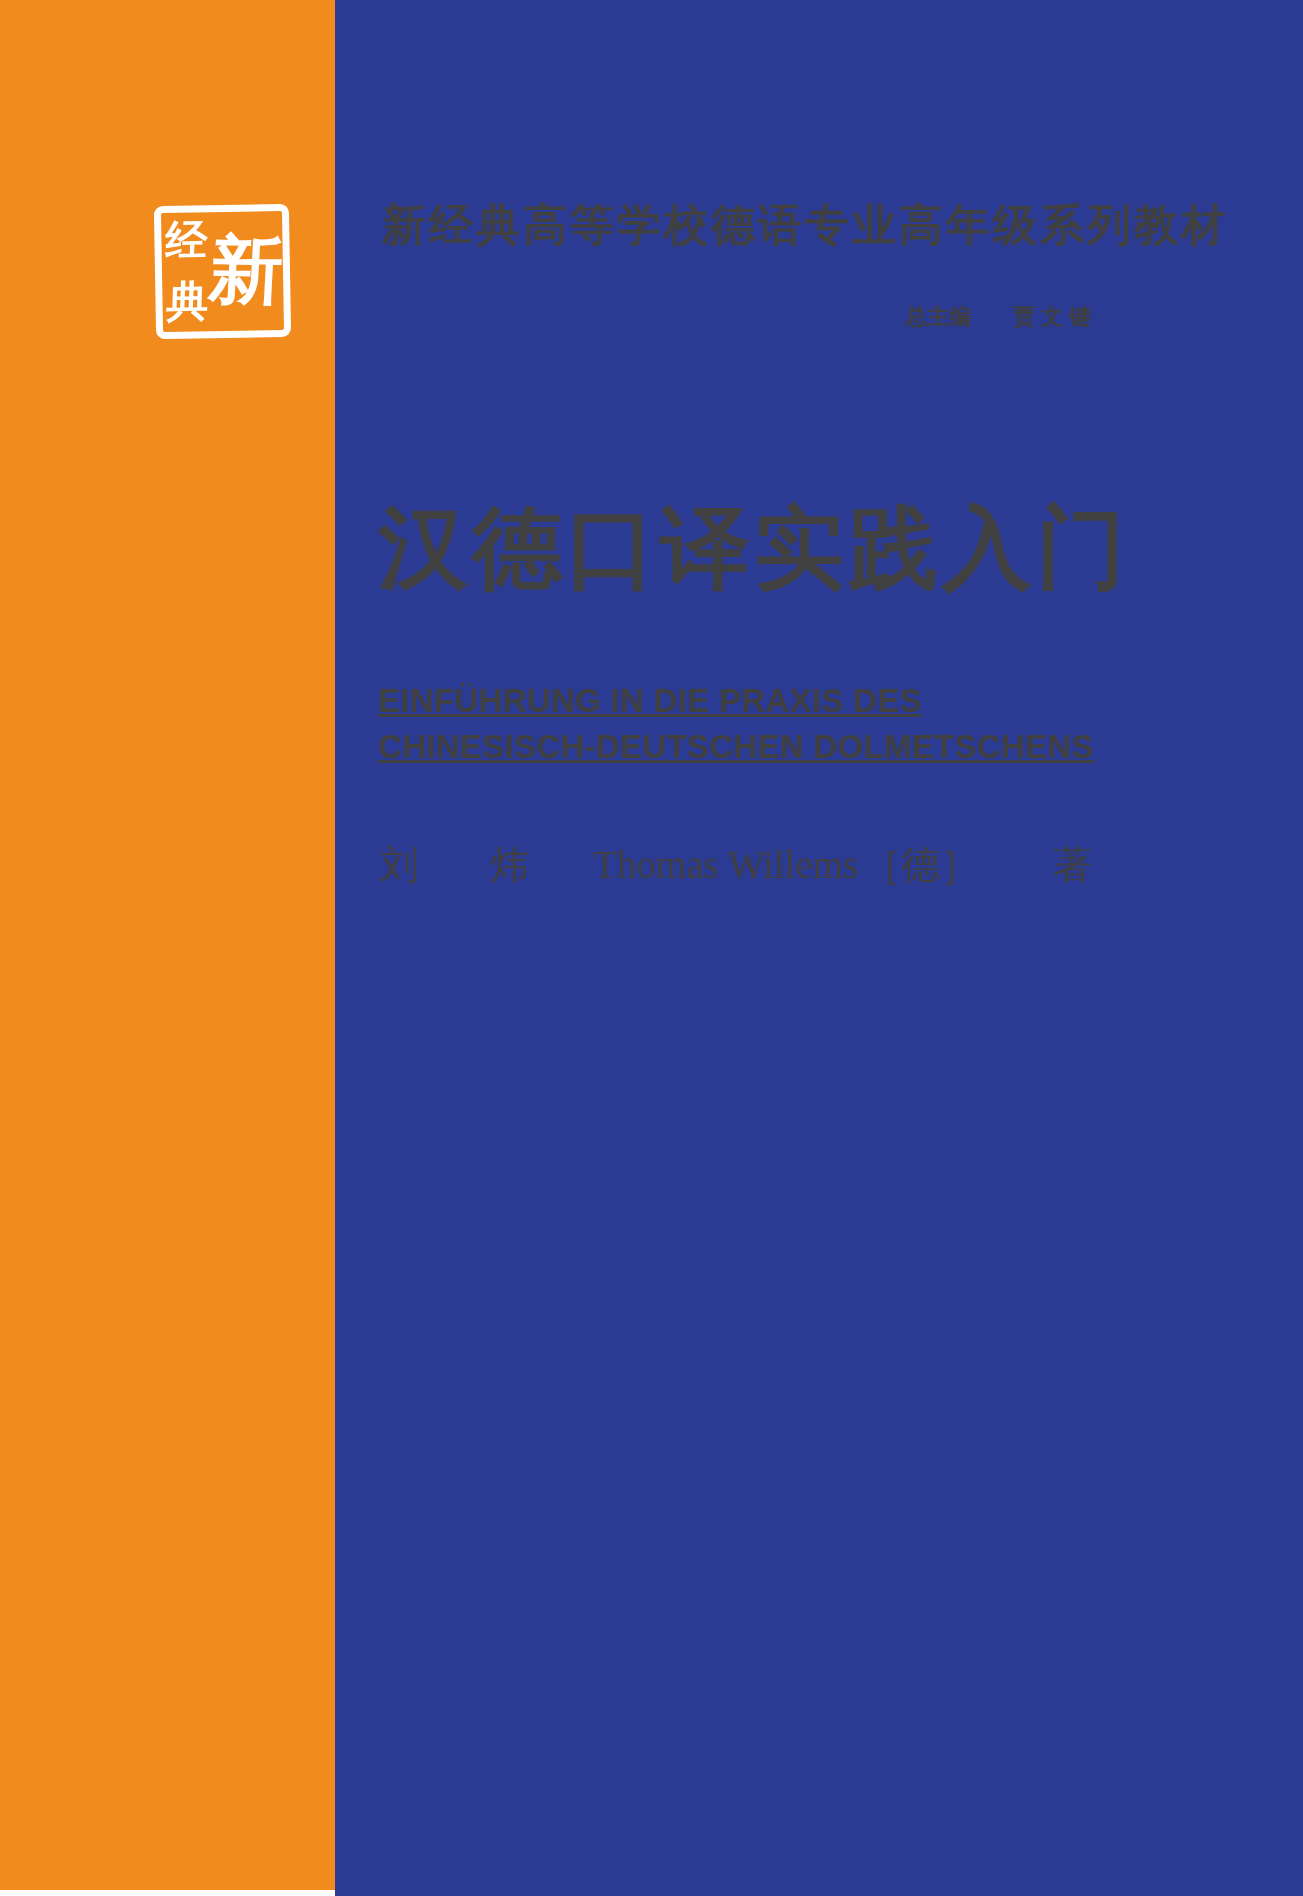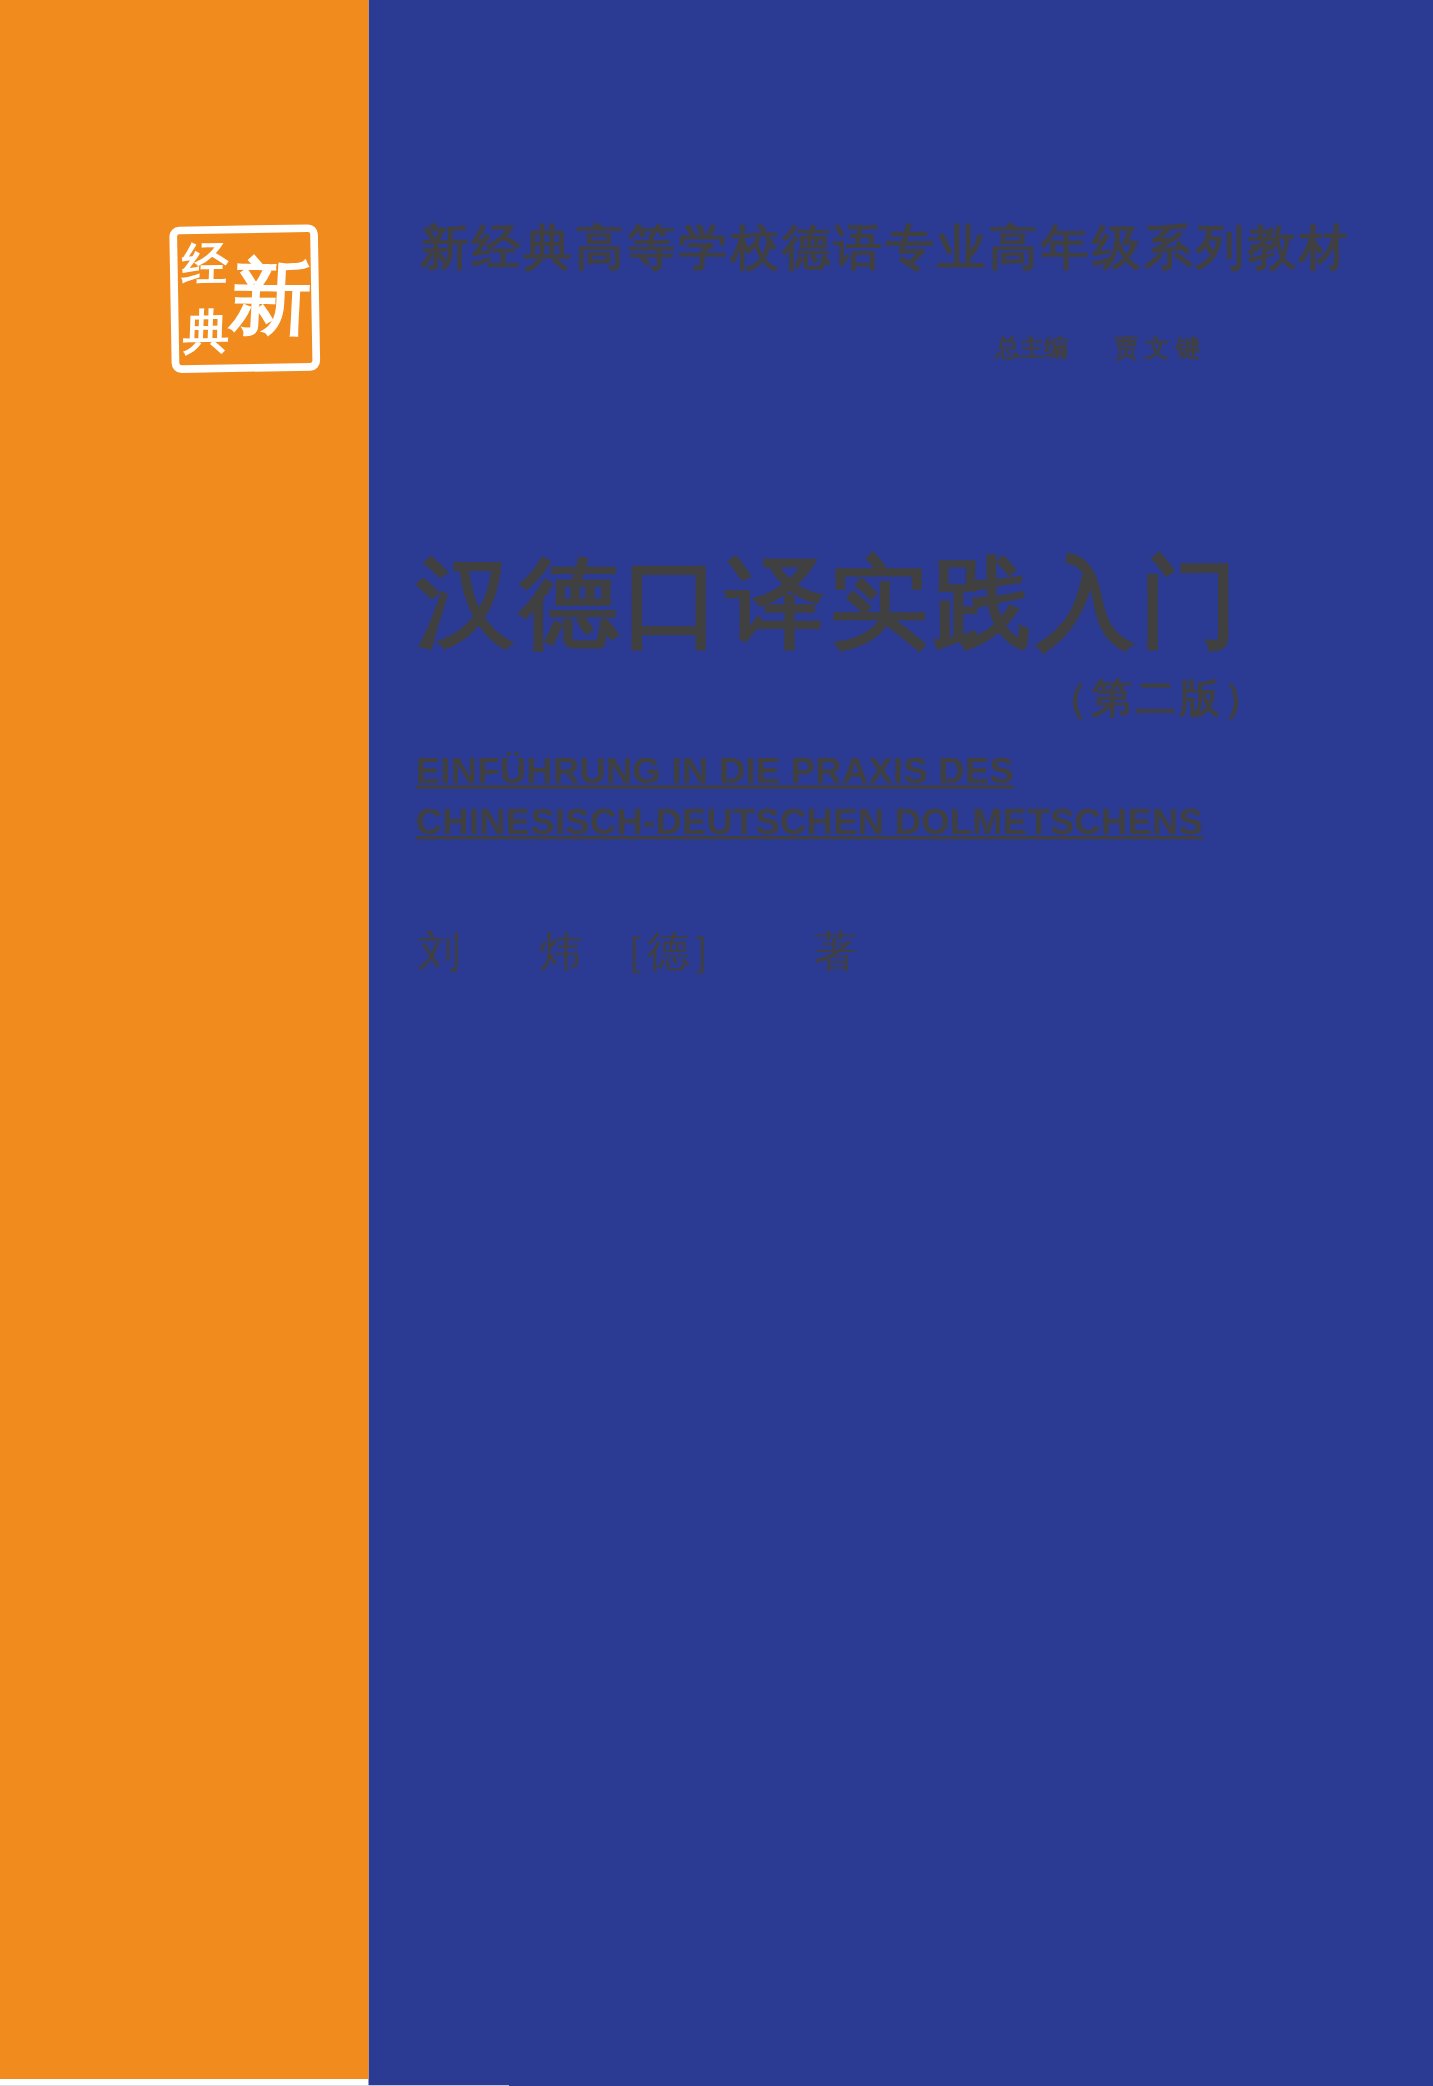--- a/index.html
+++ b/index.html
@@ -140,27 +140,27 @@
 
   <div class="txt series-title">新经典高等学校德语专业高年级系列教材</div>
 
   <div class="txt editor-line">
     <span class="editor-role">总主编</span>
     <span class="editor-name">贾文键</span>
   </div>
 
   <div class="txt main-title">汉德口译实践入门</div>
 
-  <div class="txt edition">（第二版）</div>
 
   <div class="txt german-title">
     <div>EINFÜHRUNG IN DIE PRAXIS DES</div>
     <div>CHINESISCH-DEUTSCHEN DOLMETSCHENS</div>
   </div>
 
   <div class="txt authors-line">
     <span class="author-cn">刘　炜</span>
+    <span class="author-latin">Thomas Willems</span>
     <span class="author-origin">［德］</span>
     <span class="author-suffix">著</span>
   </div>
 
 
 </div>
 
 </body></html>

